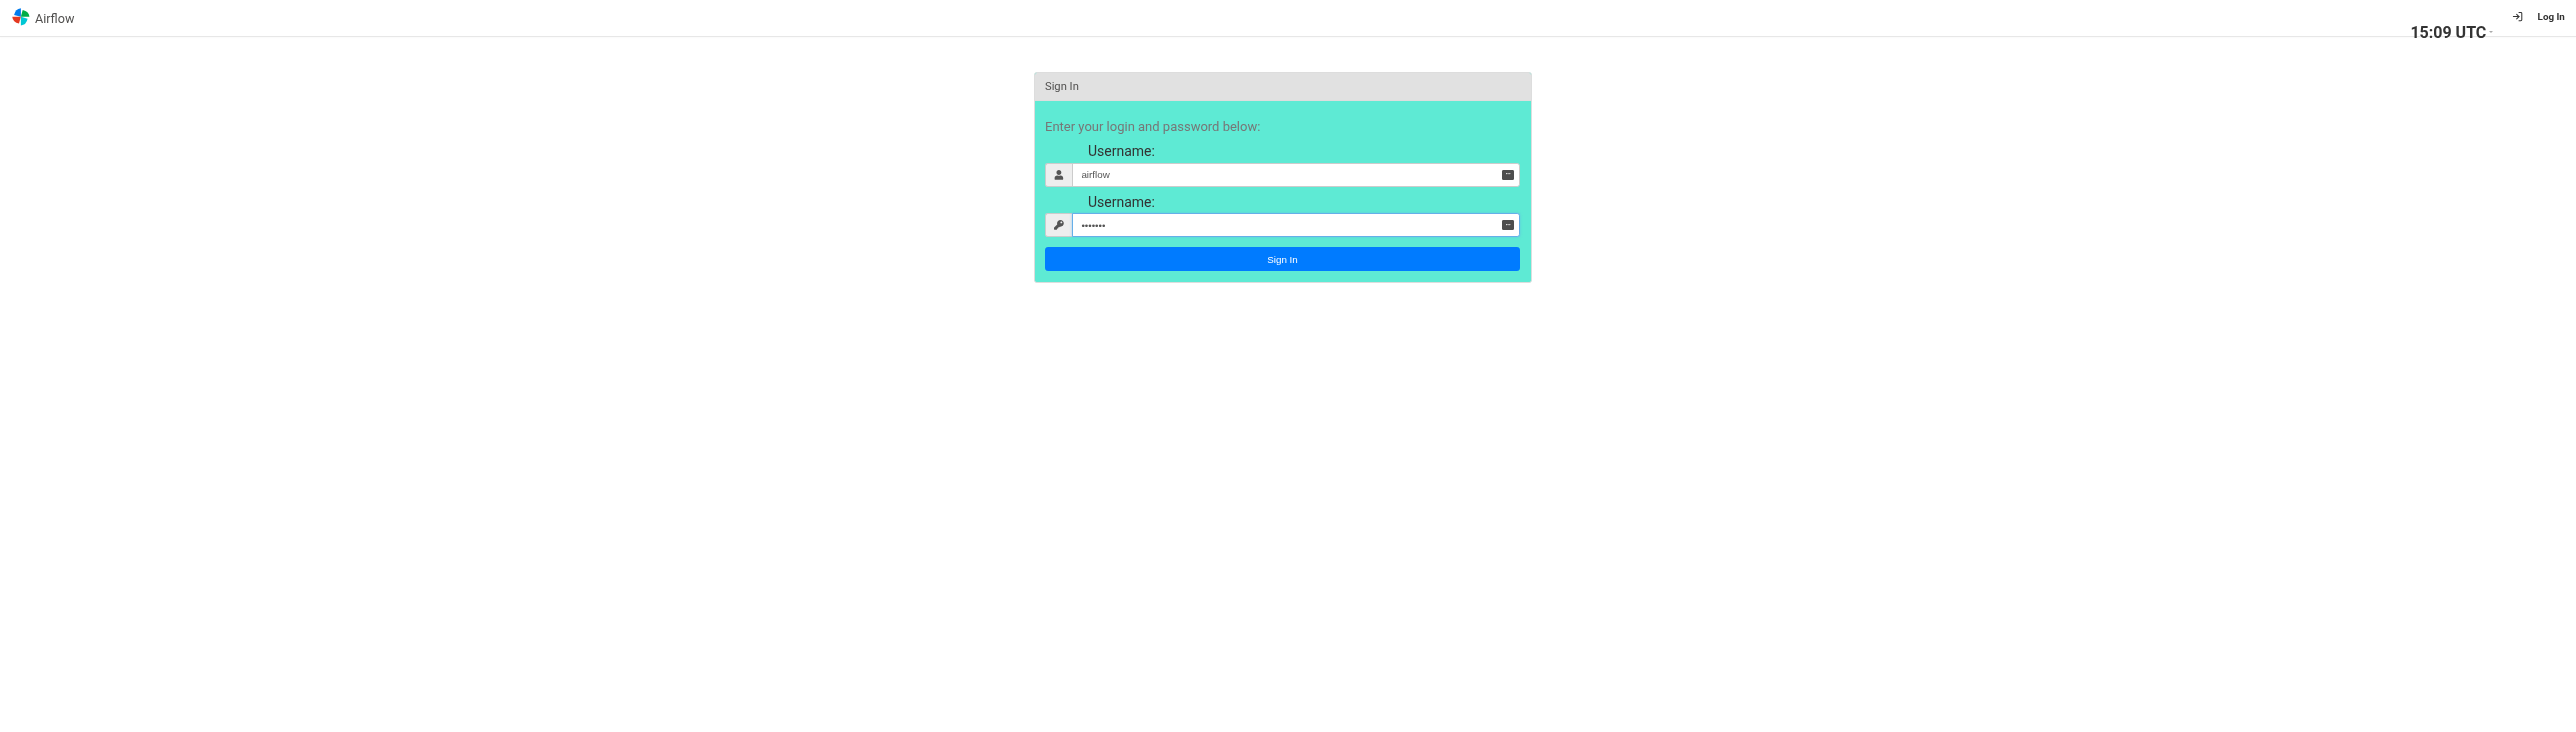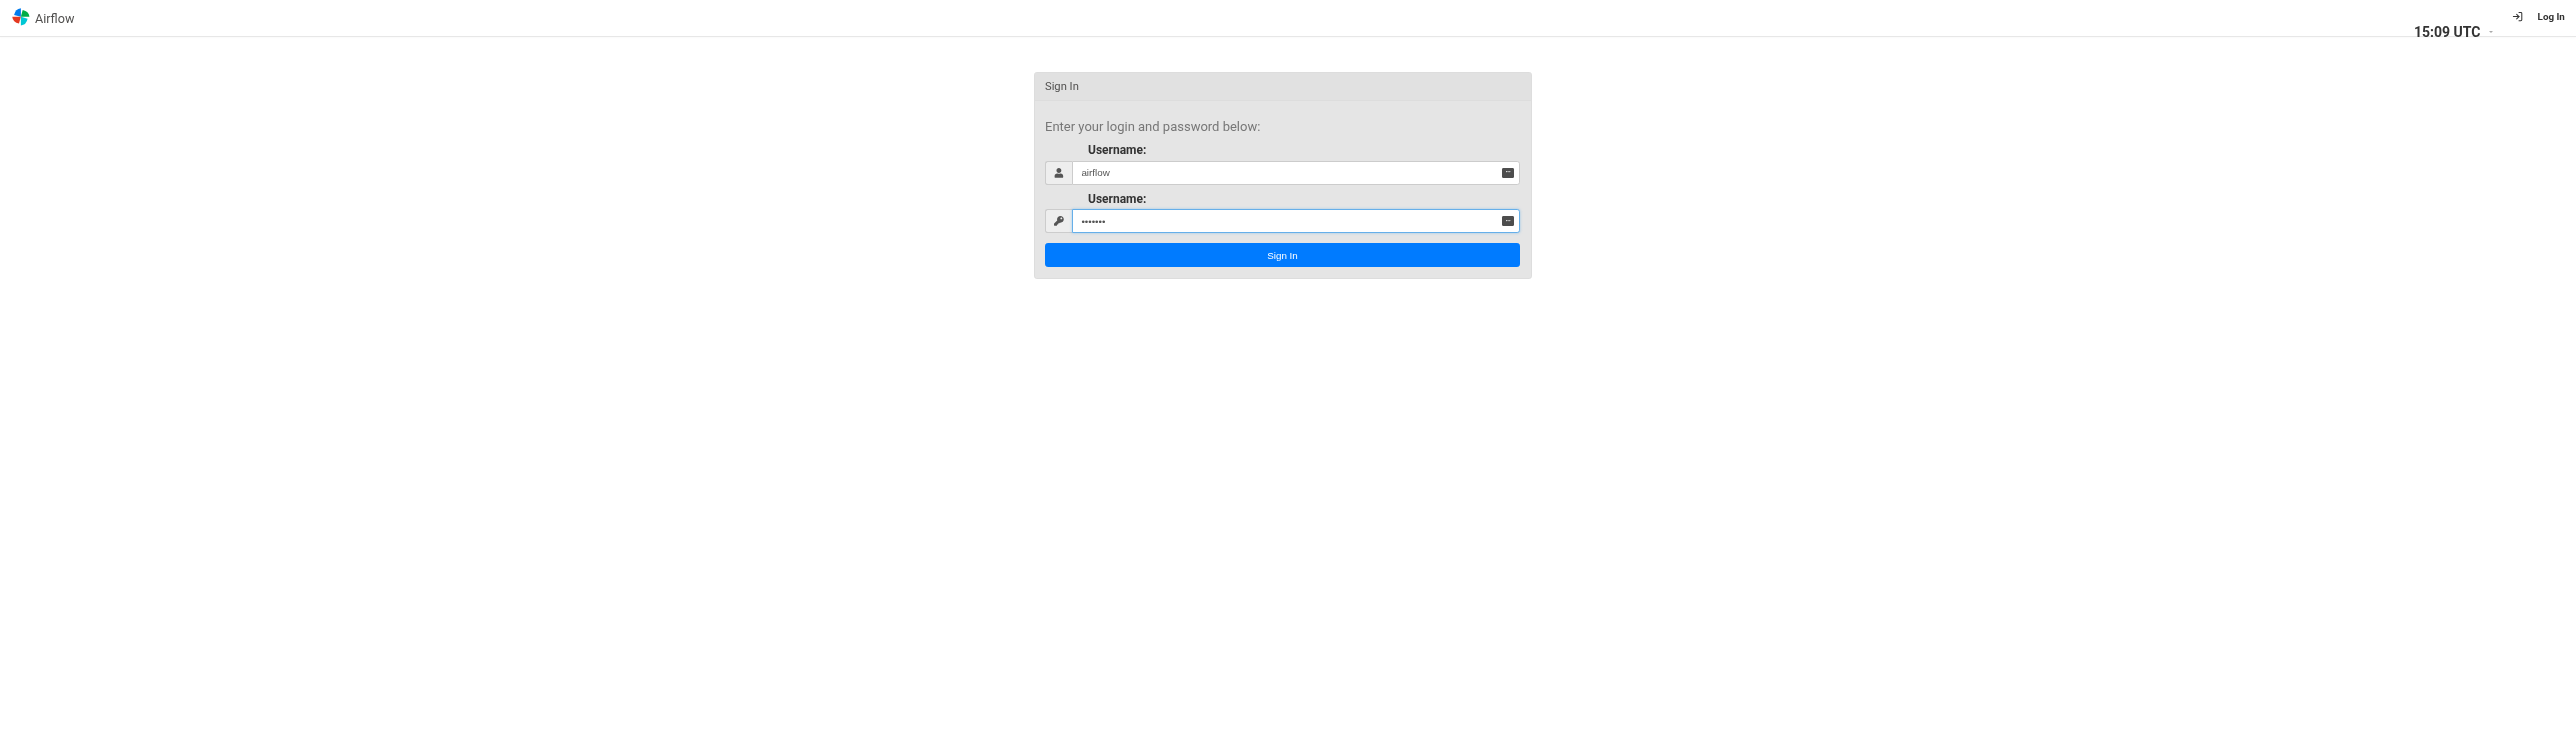--- a/index.html
+++ b/index.html
@@ -34,24 +34,24 @@
       font-weight: 400;
     }
     .navbar-right {
       display: flex;
       align-items: center;
       gap: 19.7px;
     }
     .time-display {
       display: flex;
       align-items: center;
-      gap: 7px;
+      gap: 1px;
       color: #333;
       font-weight: 700;
-      font-size: 14px;
+      font-size: 16px;
       cursor: pointer;
       margin-top: 28px;
     }
     .caret-down {
       width: 0;
       height: 0;
       border-left: 2.8px solid transparent;
       border-right: 2.8px solid transparent;
       border-top: 2.8px solid #aaa;
       margin-left: 1.4px;
@@ -73,21 +73,21 @@
     .container {
       max-width: 1097px;
       margin: 0 auto;
       padding-top: 35px;
     }
     .panel {
       width: 498px;
       margin-left: 294px;
       border: 0.7px solid #ddd;
       border-radius: 2.8px;
-      background: #e5e5e5;
+      background: #5eead4;
       overflow: hidden;
     }
     .panel-header {
       background: #e1e1e1;
       padding: 7px 10.5px;
       font-size: 11.2px;
       color: #51504f;
       border-bottom: 0.7px solid #ddd;
     }
     .panel-body {
@@ -96,24 +96,24 @@
     .help-text {
       color: #777;
       font-size: 13px;
       margin-bottom: 9.8px;
     }
     .form-group {
       margin-bottom: 7px;
     }
     .form-label {
       display: block;
-      font-weight: 700;
+      font-weight: 400;
       color: #333;
       margin-bottom: 3.5px;
-      font-size: 12px;
+      font-size: 14px;
       padding-left: 43px;
     }
     .input-group {
       display: flex;
       width: 100%;
       position: relative;
     }
     .input-addon {
       display: flex;
       align-items: center;

